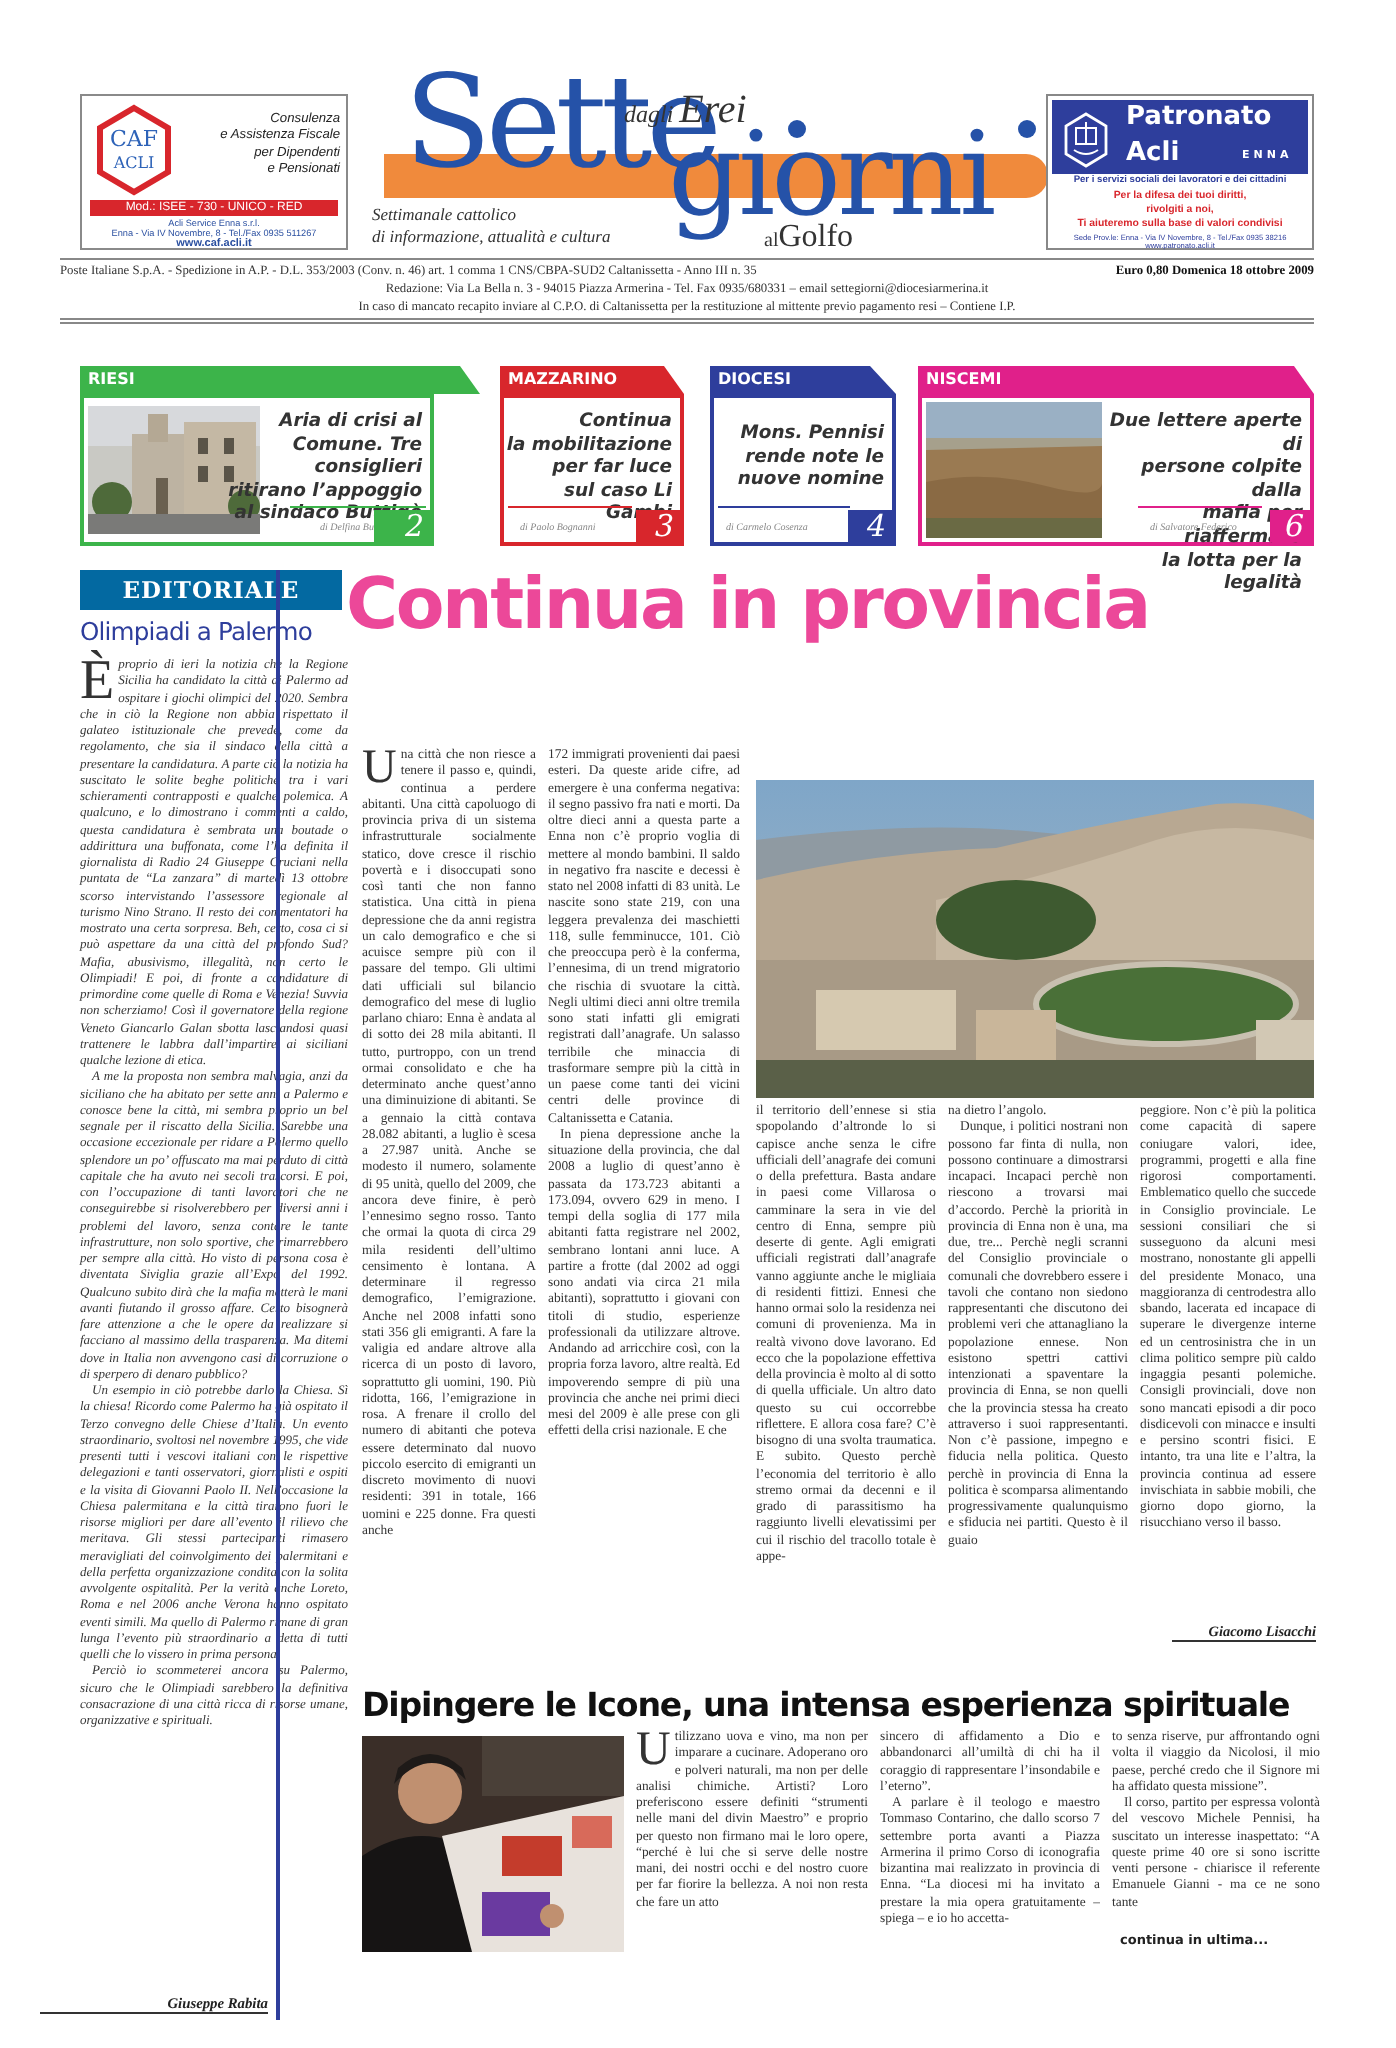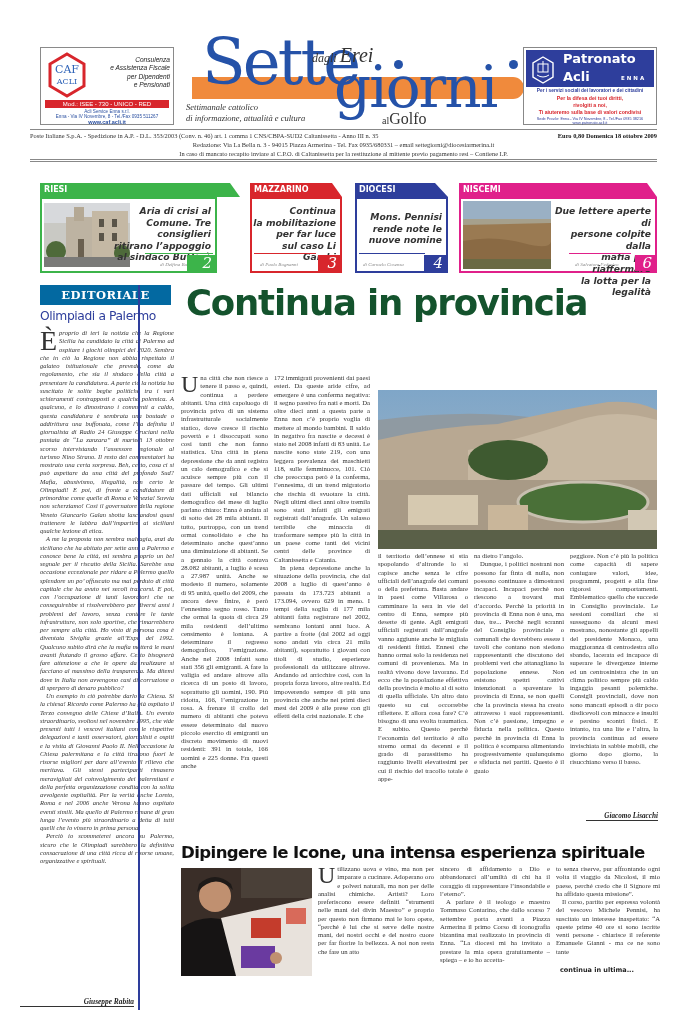--- a/index.html
+++ b/index.html
@@ -58,21 +58,21 @@
   .ed-bar { position: absolute; left: 0; top: 0; width: 131px; height: 20px; background: #0369a1; color: #fff; font-family: "DejaVu Serif", serif; font-size: 11.5px; font-weight: bold; text-align: center; line-height: 20px; letter-spacing: 0.5px; }
   .ed-frame { position: absolute; left: 138px; top: 285px; width: 2px; height: 725px; background: #2e3e9c; }
   .ed-title { position: absolute; left: 0; top: 24px; width: 131px; font-family: "DejaVu Sans", sans-serif; font-size: 12.3px; color: #2e3e9c; letter-spacing: -0.4px; }
   .ed-body { position: absolute; left: 0; top: 44px; width: 134px; font-style: italic; font-size: 6.5px; line-height: 8.25px; text-align: justify; color: #333; hyphens: auto; }
   .ed-body p { text-indent: 6px; }
   .ed-body p.first { text-indent: 0; }
   .ed-body .dropcap { float: left; font-size: 28px; line-height: 22px; margin: 1px 2px 0 0; font-style: normal; }
   .ed-sign { position: absolute; left: 20px; top: 997px; width: 114px; text-align: right; font-style: italic; font-weight: bold; font-size: 7.4px; border-bottom: 1px solid #333; color: #222; }
 
   
-  .main-title { position: absolute; left: 186px; top: 285px; width: 500px; font-family: "DejaVu Sans", sans-serif; font-weight: bold; font-size: 35.5px; line-height: 36px; color: #14532d; letter-spacing: -1.2px; }
+  .main-title { position: absolute; left: 173px; top: 285px; width: 500px; font-family: "DejaVu Sans", sans-serif; font-weight: bold; font-size: 35.5px; line-height: 36px; color: #ec4899; letter-spacing: -1.2px; }
   .col { position: absolute; font-size: 6.7px; line-height: 8.25px; text-align: justify; color: #333; hyphens: auto; }
   .col p { text-indent: 6px; }
   .col p.noind { text-indent: 0; }
   .col .dropcap { float: left; font-size: 24px; line-height: 18px; margin: 1px 2px 0 0; }
   .main-photo { position: absolute; left: 378px; top: 390px; width: 279px; height: 159px; overflow: hidden; }
   .signature { position: absolute; text-align: right; font-style: italic; font-weight: bold; font-size: 7.2px; color: #222; border-bottom: 1px solid #333; }
 
   
   .ic-title { position: absolute; left: 181px; top: 843px; width: 500px; font-family: "DejaVu Sans", sans-serif; font-weight: bold; font-size: 16.6px; color: #111; letter-spacing: -0.6px; }
   .ic-photo { position: absolute; left: 181px; top: 868px; width: 131px; height: 108px; overflow: hidden; }

